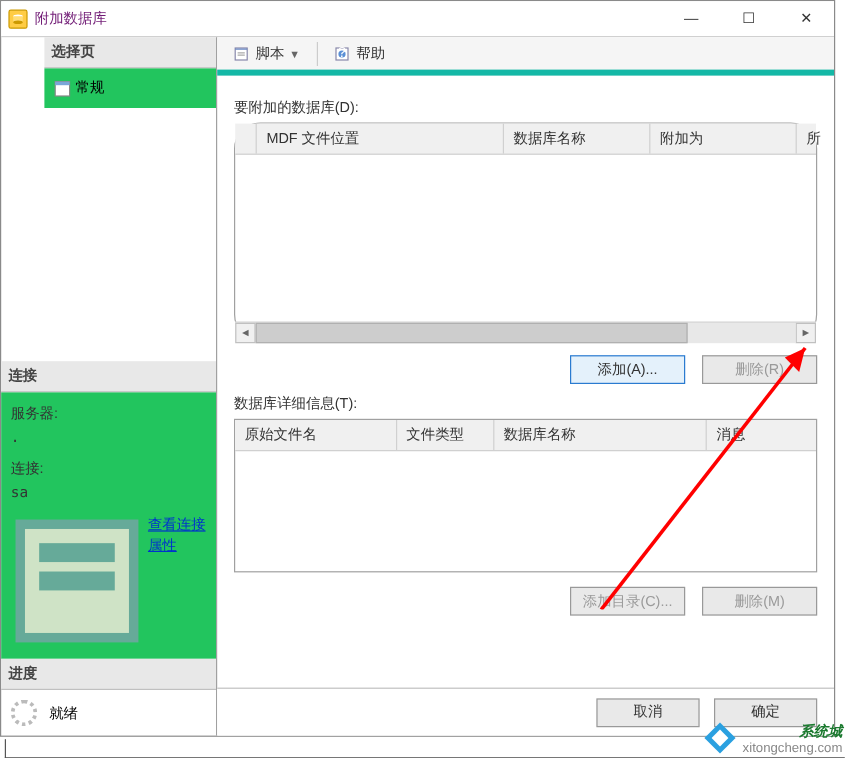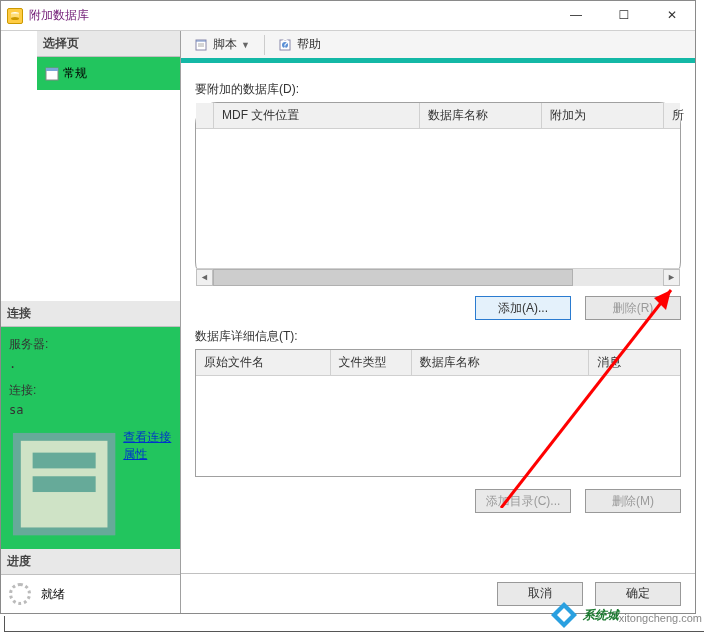--- a/index.html
+++ b/index.html
@@ -46,21 +46,21 @@
 .btn { width: 96px; height: 24px; border: 1px solid #999; background: #e9e9e9; color: #333; display: flex; align-items: center; justify-content: center; }
 .btn.disabled { color: #9a9a9a; }
 .btn.highlight { border: 1px solid #2a7bd0; background: #e4f1fb; }
 .grid2 { height: 128px; }
 .grid2 .c1 { flex: 1.1; } .grid2 .c2 { flex: 0.6; } .grid2 .c3 { flex: 1.5; } .grid2 .c4 { flex: 0.7; border-right: none; }
 .grid2 .grid-body { height: calc(100% - 24px); }
 .footer { height: 40px; border-top: 1px solid #c0c0c0; display: flex; justify-content: flex-end; align-items: center; gap: 12px; padding: 0 14px; background:#fff; }
 .footer .btn { width: 86px; }
 .arrow-annotation { position: absolute; pointer-events: none; z-index: 50; }
 .watermark { position: absolute; right: 2px; bottom: 2px; z-index: 60; display: flex; align-items: center; gap: 4px; color: #1c7a30; font-weight: bold; font-size: 18px; font-style: italic; }
-.watermark .wm-sub { display: flex; flex-direction: row; align-items: flex-end; }
+.watermark .wm-sub { display: flex; flex-direction: column; align-items: flex-end; }
 .watermark .wm-url { font-size: 11px; color: #888; font-style: normal; font-weight: normal; }
 .wm-icon { width: 30px; height: 30px; }
 .bottom-shadow { position: absolute; left: 4px; right: -2px; bottom: 0; height: 16px; background: linear-gradient(#fff, #fff); border: 1px solid #555; border-top: none; }
 </style>
 </head>
 <body>
 
 <div class="window">
   <div class="titlebar">
     <div class="icon">

